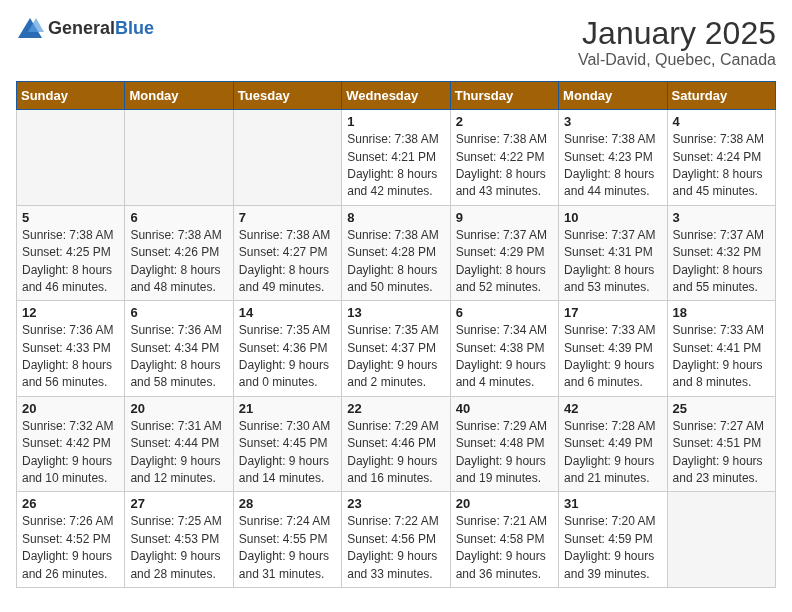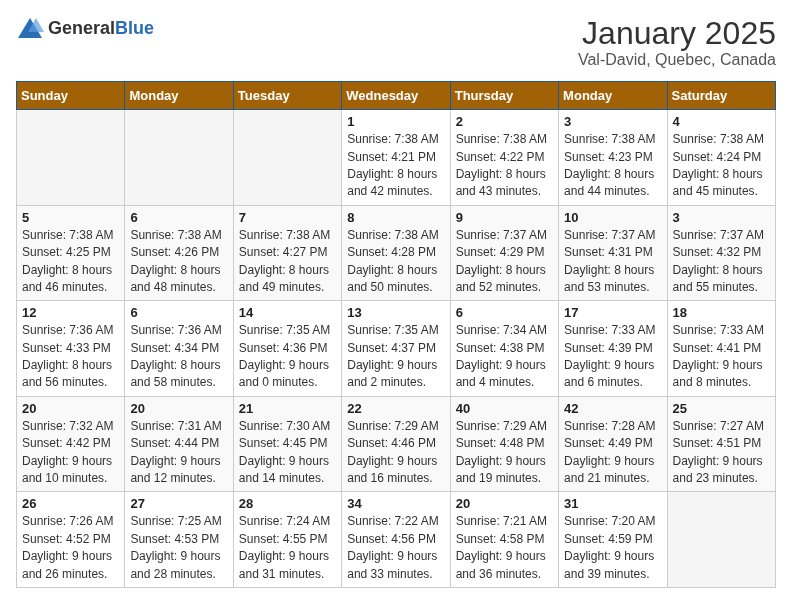--- a/index.html
+++ b/index.html
@@ -239,21 +239,21 @@
         </td>
         <td>
           <div class="day-number">27</div>
           <div class="day-info">Sunrise: 7:25 AM<br>Sunset: 4:53 PM<br>Daylight: 9 hours and 28 minutes.</div>
         </td>
         <td>
           <div class="day-number">28</div>
           <div class="day-info">Sunrise: 7:24 AM<br>Sunset: 4:55 PM<br>Daylight: 9 hours and 31 minutes.</div>
         </td>
         <td>
-          <div class="day-number">34</div>
+          <div class="day-number">23</div>
           <div class="day-info">Sunrise: 7:22 AM<br>Sunset: 4:56 PM<br>Daylight: 9 hours and 33 minutes.</div>
         </td>
         <td>
           <div class="day-number">20</div>
           <div class="day-info">Sunrise: 7:21 AM<br>Sunset: 4:58 PM<br>Daylight: 9 hours and 36 minutes.</div>
         </td>
         <td>
           <div class="day-number">31</div>
           <div class="day-info">Sunrise: 7:20 AM<br>Sunset: 4:59 PM<br>Daylight: 9 hours and 39 minutes.</div>
         </td>

